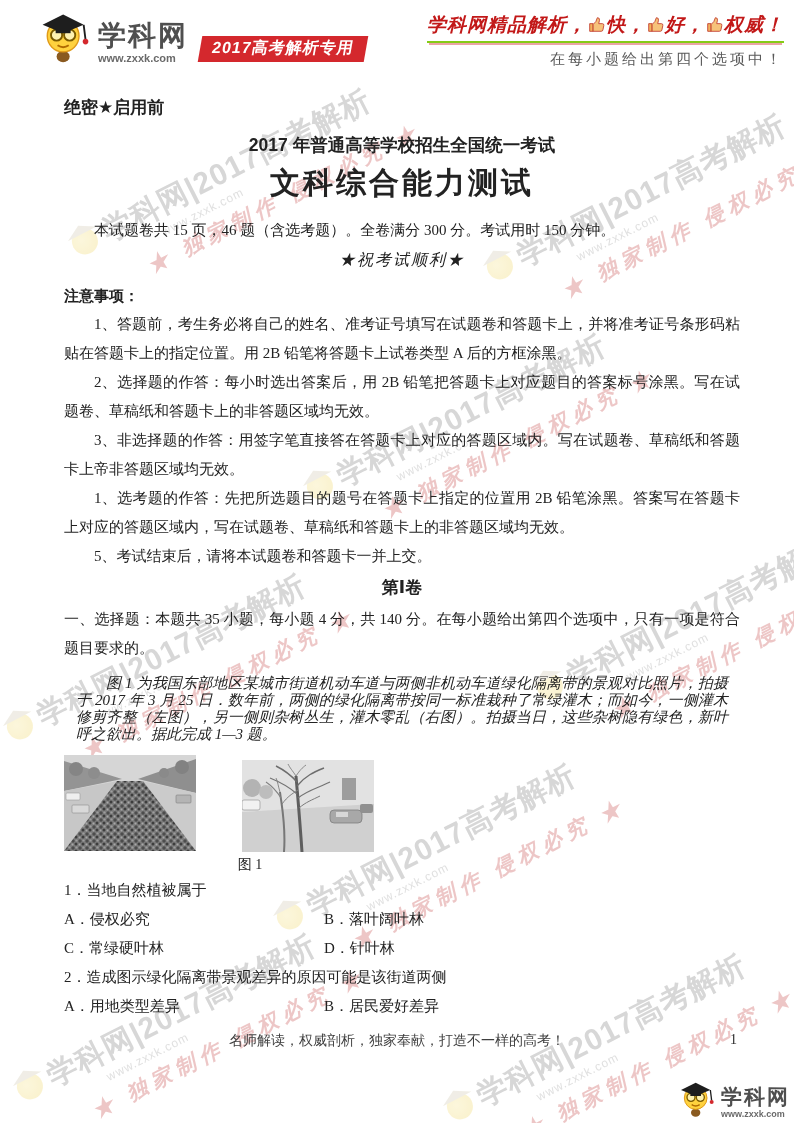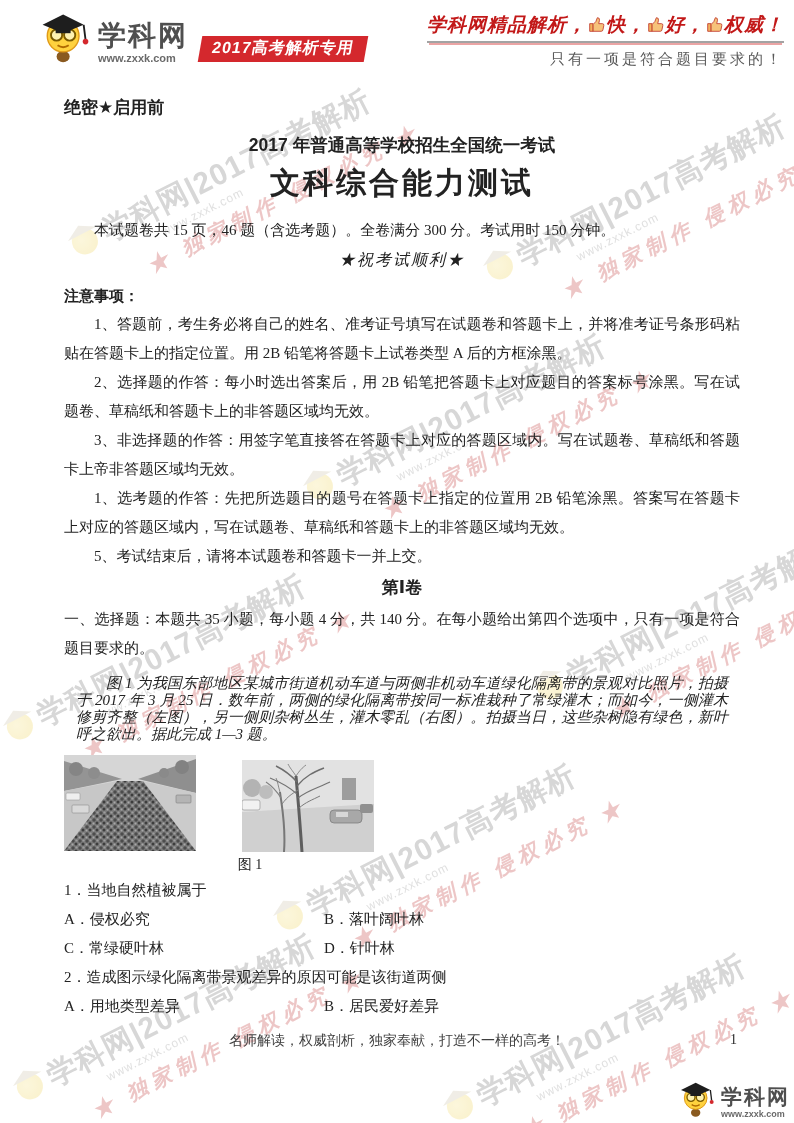--- a/index.html
+++ b/index.html
@@ -28,21 +28,21 @@
   .logo-name{font-family:"Liberation Sans","DejaVu Sans",sans-serif;font-weight:bold;
     font-size:28px;color:#4f4f4f;letter-spacing:2px;line-height:1;}
   .logo-url{font-family:"Liberation Sans","DejaVu Sans",sans-serif;font-size:11px;
     color:#6a6a6a;font-weight:bold;margin-top:2px;}
   .logo-banner{margin:0 0 2px 12px;background:#d4282d;color:#fff;
     font-family:"Liberation Sans","DejaVu Sans",sans-serif;font-weight:bold;font-size:16px;
     padding:2px 12px 3px 12px;transform:skewX(-10deg);letter-spacing:1px;white-space:nowrap;}
   .slogan-tr{position:absolute;right:10px;top:12px;z-index:2;text-align:right;}
   .slogan-main{display:inline-block;color:#c21818;font-weight:bold;font-style:italic;
     font-size:19px;letter-spacing:1px;white-space:nowrap;
-    border-bottom:2px solid #a3a3a3;box-shadow:0 4px 0 -2px #eba4a4;padding-bottom:3px;}
+    border-bottom:2px solid #84cc16;box-shadow:0 4px 0 -2px #eba4a4;padding-bottom:3px;}
   .slogan-main .thumb{display:inline-block;vertical-align:-2px;margin:0 1px;}
   .slogan-sub{margin-top:7px;color:#5a5a5a;font-size:15px;letter-spacing:3px;
     font-family:"Liberation Sans","DejaVu Sans",sans-serif;}
   
   .content{position:absolute;left:64px;right:54px;top:96px;z-index:1;font-size:15px;}
   .classification{font-weight:bold;font-size:17px;
     font-family:"Liberation Sans","DejaVu Sans",sans-serif;margin-bottom:14px;}
   .doc-title{text-align:center;font-weight:bold;font-size:17.5px;margin-bottom:6px;
     font-family:"Liberation Sans","DejaVu Sans",sans-serif;}
   .doc-subject{text-align:center;font-weight:bold;font-size:30px;letter-spacing:3px;
@@ -179,21 +179,21 @@
             <path d="M2 9 h4 v9 H2 Z" fill="#f2b25e" stroke="#c0392b" stroke-width="1"></path>
             <path d="M6 10 Q10 7 11 2 q3 0 2.5 3 L12.6 9 H17 q2 0 1.6 2.2 l-1 5 Q17.3 18 15.6 18 H6 Z" fill="#f6c27a" stroke="#c0392b" stroke-width="1"></path>
           </svg></span><span>快，</span><span class="thumb"><svg width="17" height="17" viewBox="0 0 20 20">
             <path d="M2 9 h4 v9 H2 Z" fill="#f2b25e" stroke="#c0392b" stroke-width="1"></path>
             <path d="M6 10 Q10 7 11 2 q3 0 2.5 3 L12.6 9 H17 q2 0 1.6 2.2 l-1 5 Q17.3 18 15.6 18 H6 Z" fill="#f6c27a" stroke="#c0392b" stroke-width="1"></path>
           </svg></span><span>好，</span><span class="thumb"><svg width="17" height="17" viewBox="0 0 20 20">
             <path d="M2 9 h4 v9 H2 Z" fill="#f2b25e" stroke="#c0392b" stroke-width="1"></path>
             <path d="M6 10 Q10 7 11 2 q3 0 2.5 3 L12.6 9 H17 q2 0 1.6 2.2 l-1 5 Q17.3 18 15.6 18 H6 Z" fill="#f6c27a" stroke="#c0392b" stroke-width="1"></path>
           </svg></span><span>权威！</span>
     </div>
-    <div class="slogan-sub">只有一项是符合题目要求的！</div>
+    <div class="slogan-sub">在每小题给出第四个选项中！</div>
   </div>
 
   <div class="content">
     <div class="classification">绝密★启用前</div>
     <div class="doc-title">2017 年普通高等学校招生全国统一考试</div>
     <div class="doc-subject">文科综合能力测试</div>
     <p class="exam-info">本试题卷共 15 页，46 题（含选考题）。全卷满分 300 分。考试用时 150 分钟。</p>
     <div class="wish">★祝考试顺利★</div>
 
     <div class="notice-title">注意事项：</div>

